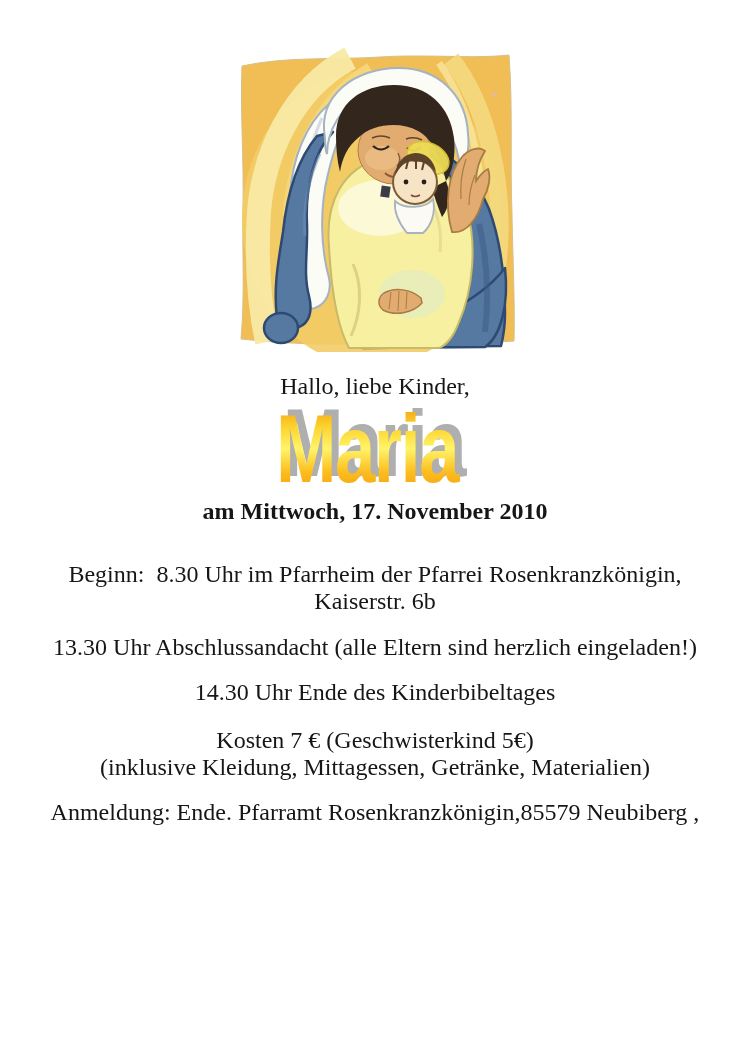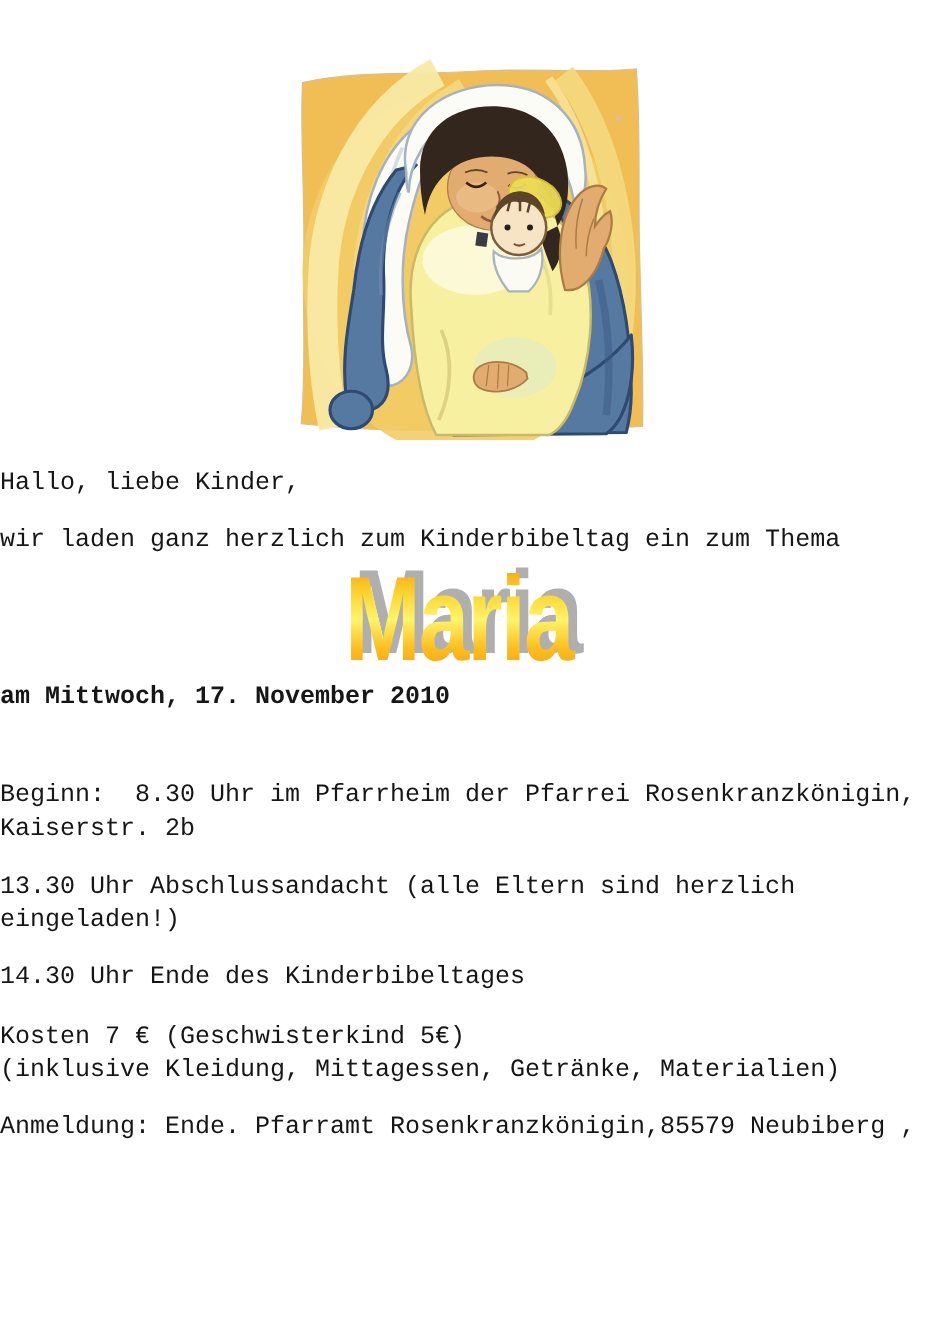--- a/index.html
+++ b/index.html
@@ -4,26 +4,26 @@
 <style>
   html,body{margin:0;padding:0;background:#ffffff;}
   body{width:750px;height:1060px;overflow:hidden;}
   .page{
     position:relative;width:750px;height:1060px;background:#ffffff;
     font-family:"Liberation Serif", serif;color:#161616;
   }
   .illu{width:286px;height:306px;margin:46px auto 0;}
   .illu svg{display:block;width:286px;height:306px;}
   .line{
-    margin:0;font-size:20px;line-height:27px;
-    white-space:pre-wrap;font-family:Liberation Mono, monospace;
+    margin:0;text-align:center;font-size:24px;line-height:27px;
+    white-space:pre-wrap;font-family:Liberation Serif, serif;
   }
   .bold{font-weight:bold;}
   .mt21{margin-top:21px}.mt19{margin-top:19px}.mt18{margin-top:18px}
-  .mt40{margin-top:52px}.mt24{margin-top:21px}.mt2{margin-top:10px}
+  .mt40{margin-top:36px}.mt24{margin-top:21px}.mt2{margin-top:10px}
   .wordart{margin-top:8px;height:80px;}
   .wordart svg{display:block;margin:0 auto;transform:translateX(-11px);}
   .wa-text{
     font-family:"Liberation Sans", sans-serif;font-weight:700;font-size:96px;
     letter-spacing:-2px;
   }
   .speck{
     position:absolute;left:492px;top:47px;width:5px;height:4px;
     background:#e4b7ab;border-radius:50%;opacity:.85;
   }
@@ -99,21 +99,20 @@
       </g>
 
       <g transform="translate(-6,8)">
         <path d="M 226,178 C 218,150 222,119 236,103 C 243,95 253,92 259,97 C 254,105 250,115 250,127 C 254,121 258,117 262,115 C 265,123 263,135 257,145 C 252,165 240,180 226,178 Z" stroke="#A97C45" stroke-width="1.8" fill="#E2AC70"></path>
         <path d="M 240,105 C 236,117 234,131 235,145 M 249,121 C 245,131 243,141 243,151" stroke="#A97C45" stroke-width="1.2" fill="none"></path>
       </g>
     </svg>
   </div>
 
   <p class="line mt21">Hallo, liebe Kinder,</p>
-  <p class="line mt19">wir laden ganz herzlich zum Kinderbibeltag ein zum Thema</p>
 
   <div class="wordart">
     <svg width="240" height="80" viewBox="0 0 240 80">
       <defs>
         <linearGradient id="mariaGrad" x1="0" y1="0" x2="0" y2="1">
           <stop offset="0" stop-color="#EE8A05"></stop>
           <stop offset="0.30" stop-color="#FDD32D"></stop>
           <stop offset="0.50" stop-color="#FFF469"></stop>
           <stop offset="0.72" stop-color="#FCBD1E"></stop>
           <stop offset="1" stop-color="#F0950D"></stop>
@@ -121,21 +120,21 @@
       </defs>
       <text class="wa-text" x="130" y="68" text-anchor="middle" textLength="182" lengthAdjust="spacingAndGlyphs" opacity="0.8" fill="#9C9C9C">Maria</text>
       <text class="wa-text" x="123" y="74" text-anchor="middle" textLength="182" lengthAdjust="spacingAndGlyphs" fill="url(#mariaGrad)">Maria</text>
     </svg>
   </div>
 
   <p class="line bold mt2">am Mittwoch, 17. November 2010</p>
 
   <div class="mt40">
     <p class="line">Beginn:  8.30 Uhr im Pfarrheim der Pfarrei Rosenkranzkönigin,</p>
-    <p class="line">Kaiserstr. 2b</p>
+    <p class="line">Kaiserstr. 6b</p>
   </div>
 
   <p class="line mt19">13.30 Uhr Abschlussandacht (alle Eltern sind herzlich eingeladen!)</p>
   <p class="line mt18">14.30 Uhr Ende des Kinderbibeltages</p>
 
   <div class="mt24">
     <p class="line">Kosten 7 € (Geschwisterkind 5€)</p>
     <p class="line">(inklusive Kleidung, Mittagessen, Getränke, Materialien)</p>
   </div>
 

